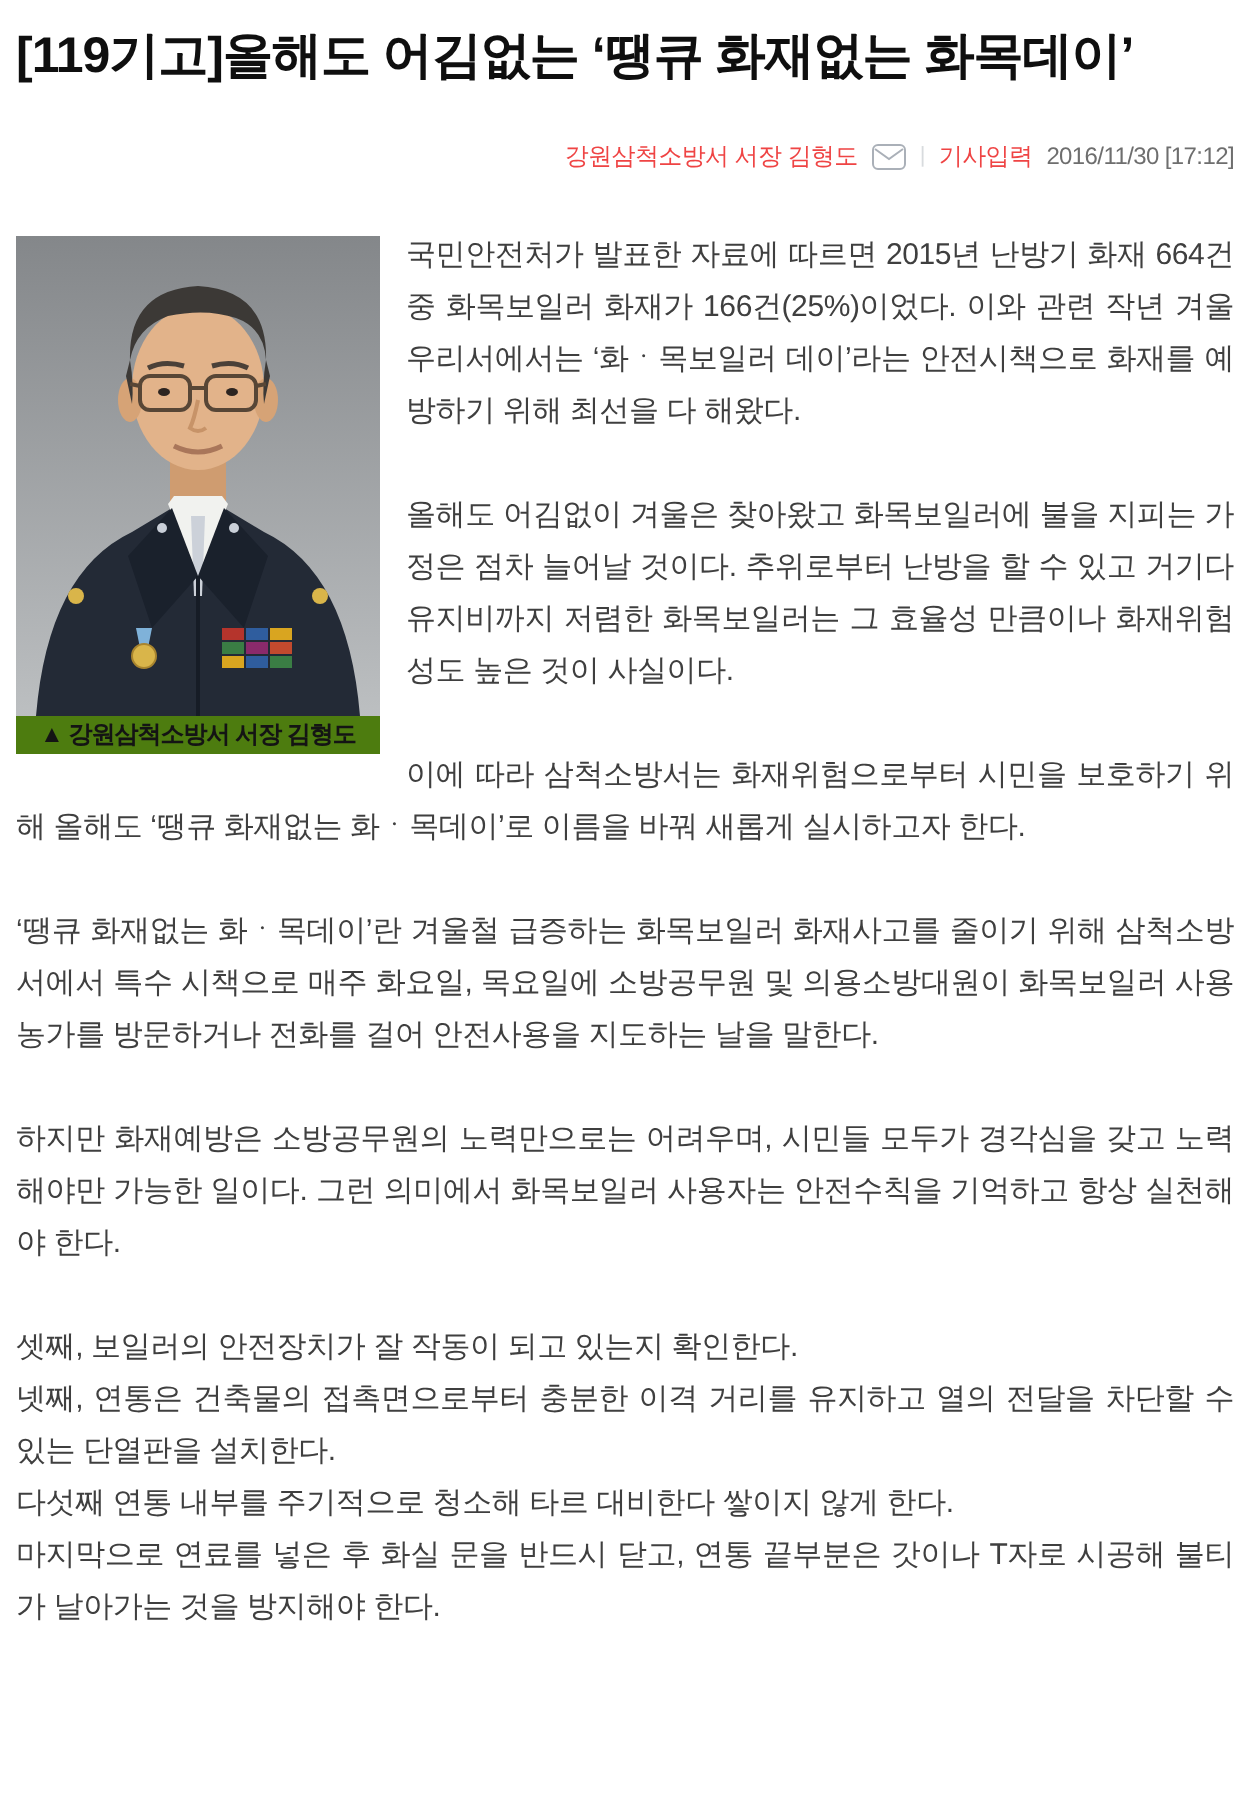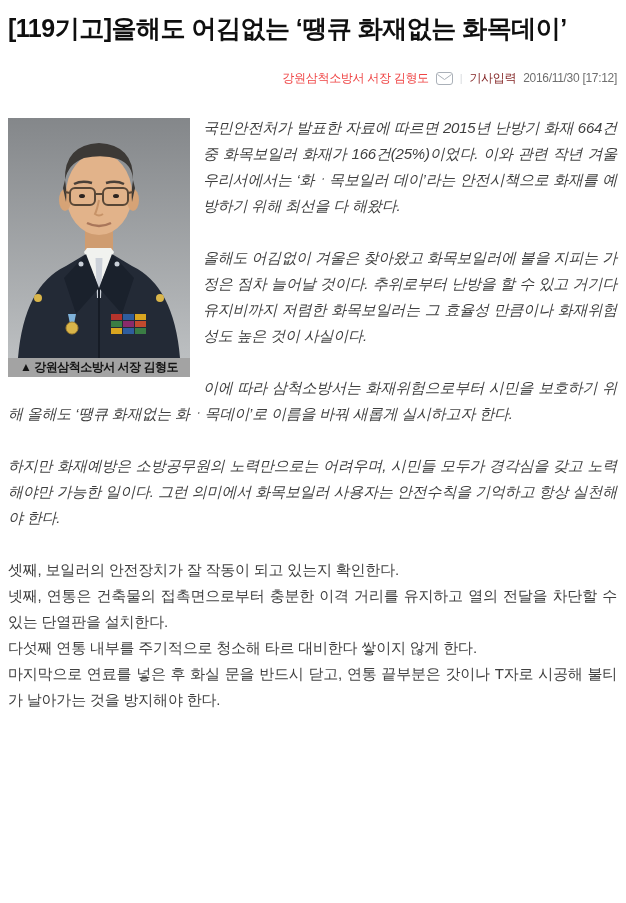--- a/index.html
+++ b/index.html
@@ -39,21 +39,21 @@
   }
   .mail-icon {
     display: inline-block;
     line-height: 0;
     cursor: pointer;
   }
   .byline-divider {
     color: #d8dbde;
     font-size: 11px;
   }
-  .published-label { color: #7f1d1d; text-align: center; }
+  .published-label { color: #ef4444; text-align: center; }
   .published-date { color: #6e6e6e; }
 
   .article-body {
     margin-top: 28px;
     font-size: 15px;
     line-height: 26px;
     color: #3f3f3f;
     text-align: justify;
     letter-spacing: -0.2px;
   }
@@ -63,34 +63,33 @@
     float: left;
     width: 182px;
     margin: 3px 13px 8px 0;
   }
   .officer-photo .portrait {
     display: block;
     width: 182px;
     height: 240px;
   }
   .photo-caption {
-    background: #a3a3a3;
+    background: #4d7c0f;
     color: #141414;
     font-size: 12px;
     font-weight: 700;
     text-align: center;
     line-height: 19px;
     height: 19px;
     letter-spacing: -0.5px;
     overflow: hidden;
   }
 
   p.para {
     margin: 0 0 26px 0;
-    font-style: italic;
   }
   .rules { margin: 0 0 26px 0; }
   .rule-line { margin: 0; }
 </style>
 </head>
 <body>
 
 <div class="page">
 
   <h1 class="article-title">[119기고]올해도 어김없는 ‘땡큐 화재없는 화목데이’</h1>
@@ -181,20 +180,21 @@
 
         <circle cx="73" cy="146" r="2.5" fill="#c9cfd8"></circle>
         <circle cx="109" cy="146" r="2.5" fill="#c9cfd8"></circle>
       </svg>
       <figcaption class="photo-caption">▲ 강원삼척소방서 서장 김형도</figcaption>
     </figure>
 
     <p class="para">국민안전처가 발표한 자료에 따르면 2015년 난방기 화재 664건 중 화목보일러 화재가 166건(25%)이었다. 이와 관련 작년 겨울 우리서에서는 ‘화ㆍ목보일러 데이’라는 안전시책으로 화재를 예방하기 위해 최선을 다 해왔다.</p>
     <p class="para">올해도 어김없이 겨울은 찾아왔고 화목보일러에 불을 지피는 가정은 점차 늘어날 것이다. 추위로부터 난방을 할 수 있고 거기다 유지비까지 저렴한 화목보일러는 그 효율성 만큼이나 화재위험성도 높은 것이 사실이다.</p>
     <p class="para">이에 따라 삼척소방서는 화재위험으로부터 시민을 보호하기 위해 올해도 ‘땡큐 화재없는 화ㆍ목데이’로 이름을 바꿔 새롭게 실시하고자 한다.</p>
+    <p class="para">‘땡큐 화재없는 화ㆍ목데이’란 겨울철 급증하는 화목보일러 화재사고를 줄이기 위해 삼척소방서에서 특수 시책으로 매주 화요일, 목요일에 소방공무원 및 의용소방대원이 화목보일러 사용 농가를 방문하거나 전화를 걸어 안전사용을 지도하는 날을 말한다.</p>
     <p class="para">하지만 화재예방은 소방공무원의 노력만으로는 어려우며, 시민들 모두가 경각심을 갖고 노력해야만 가능한 일이다. 그런 의미에서 화목보일러 사용자는 안전수칙을 기억하고 항상 실천해야 한다.</p>
 
     <div class="rules">
       <div class="rule-line">셋째, 보일러의 안전장치가 잘 작동이 되고 있는지 확인한다.</div>
       <div class="rule-line">넷째, 연통은 건축물의 접촉면으로부터 충분한 이격 거리를 유지하고 열의 전달을 차단할 수 있는 단열판을 설치한다.</div>
       <div class="rule-line">다섯째 연통 내부를 주기적으로 청소해 타르 대비한다 쌓이지 않게 한다.</div>
       <div class="rule-line">마지막으로 연료를 넣은 후 화실 문을 반드시 닫고, 연통 끝부분은 갓이나 T자로 시공해 불티가 날아가는 것을 방지해야 한다.</div>
     </div>
 
   </div>

